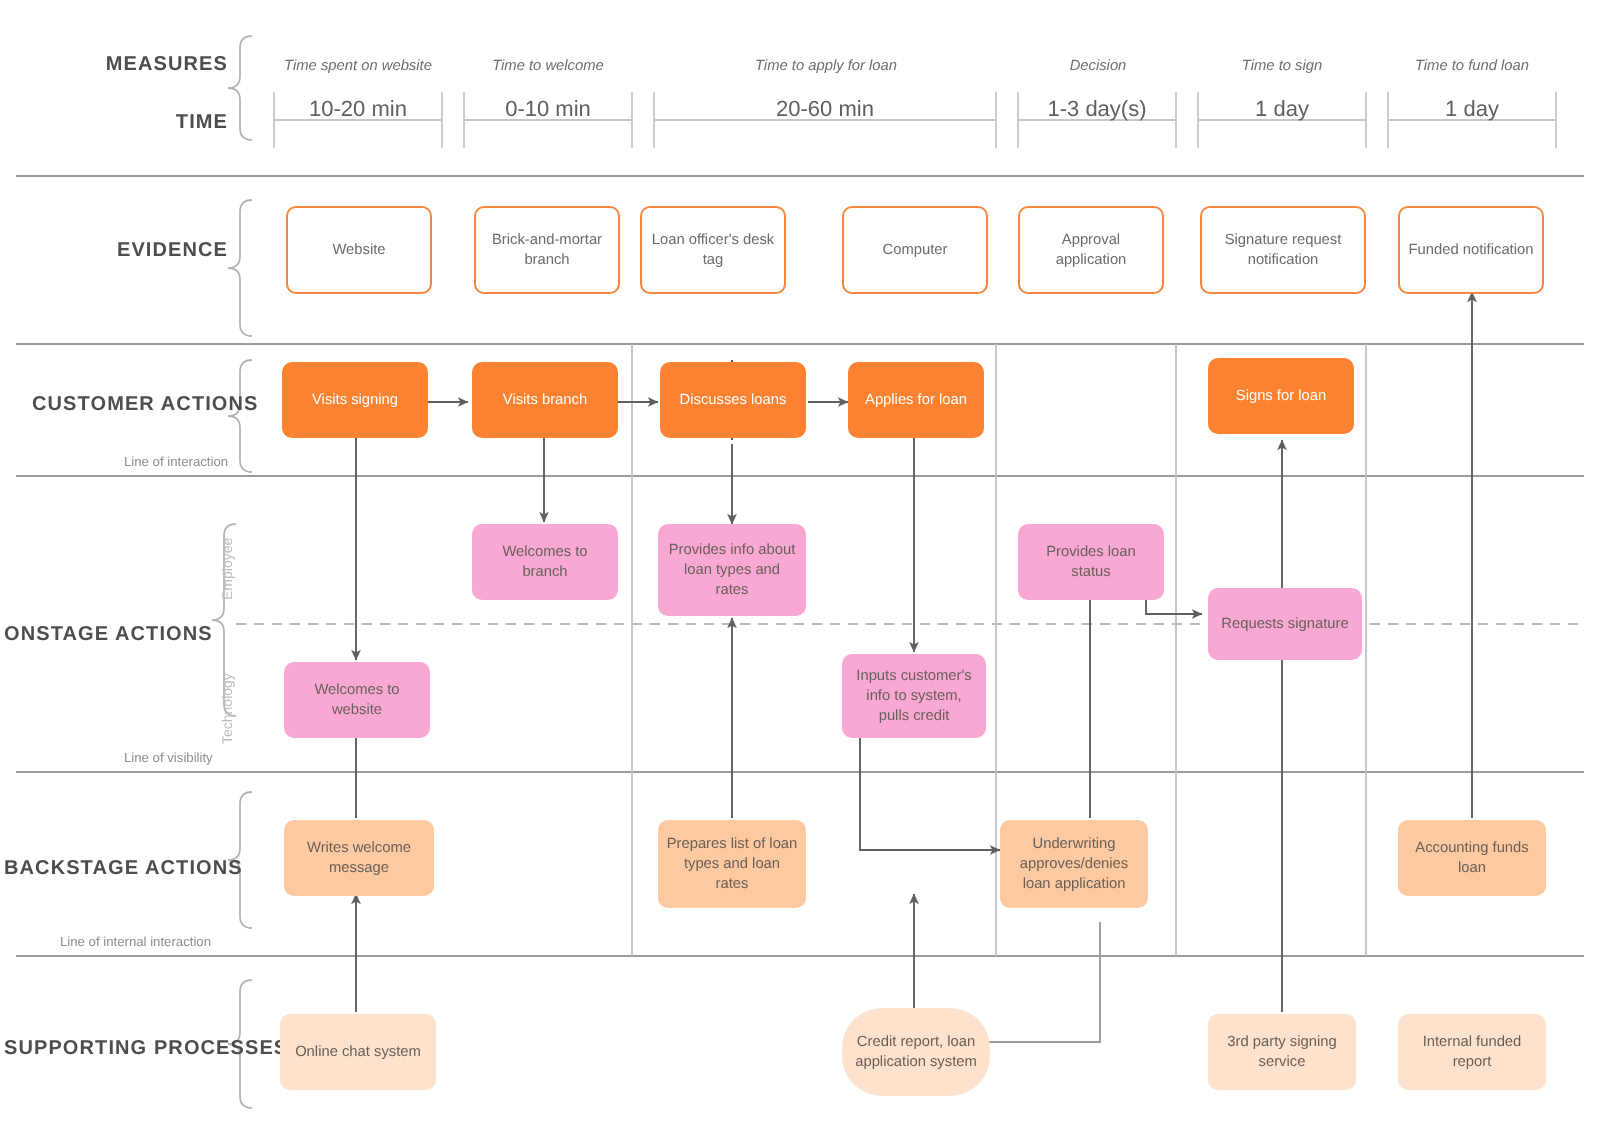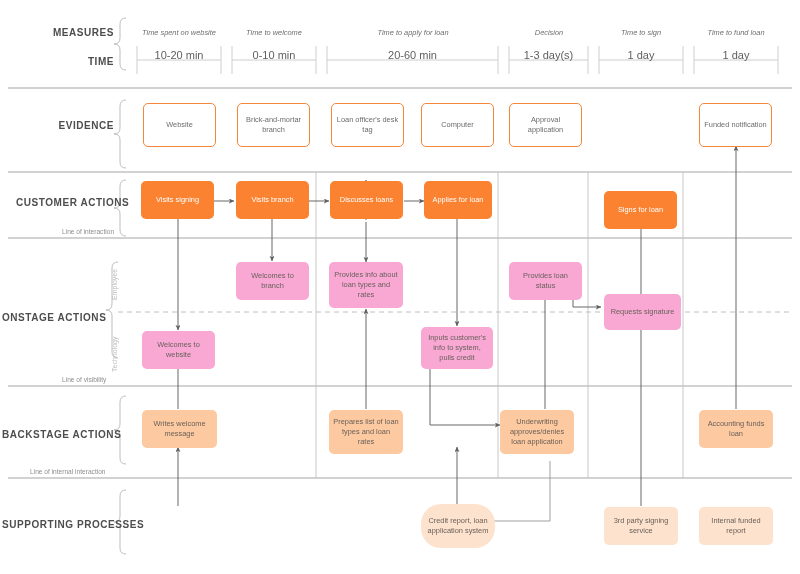--- a/index.html
+++ b/index.html
@@ -144,41 +144,43 @@
 
   <div class="timeval" style="left:137px;top:49px;width:84px;">10-20 min</div>
   <div class="timeval" style="left:232px;top:49px;width:84px;">0-10 min</div>
   <div class="timeval" style="left:327px;top:49px;width:171px;">20-60 min</div>
   <div class="timeval" style="left:509px;top:49px;width:79px;">1-3 day(s)</div>
   <div class="timeval" style="left:599px;top:49px;width:84px;">1 day</div>
   <div class="timeval" style="left:694px;top:49px;width:84px;">1 day</div>
 
   <div class="box evidence" style="left:143px;top:103px;width:73px;height:44px;">Website</div>
   <div class="box evidence" style="left:237px;top:103px;width:73px;height:44px;">Brick-and-mortar branch</div>
-  <div class="box evidence" style="left:331px;top:103px;width:73px;height:44px;">Loan officer's desk tag</div>
+  <div class="box evidence" style="left:320px;top:103px;width:73px;height:44px;">Loan officer's desk tag</div>
   <div class="box evidence" style="left:421px;top:103px;width:73px;height:44px;">Computer</div>
   <div class="box evidence" style="left:509px;top:103px;width:73px;height:44px;">Approval application</div>
+  <div class="box evidence" style="left:600px;top:103px;width:83px;height:44px;">Signature request notification</div>
   <div class="box evidence" style="left:699px;top:103px;width:73px;height:44px;">Funded notification</div>
 
   <div class="box customer" style="left:141px;top:181px;width:73px;height:38px;">Visits signing</div>
   <div class="box customer" style="left:236px;top:181px;width:73px;height:38px;">Visits branch</div>
   <div class="box customer" style="left:330px;top:181px;width:73px;height:38px;">Discusses loans</div>
   <div class="box customer" style="left:424px;top:181px;width:68px;height:38px;">Applies for loan</div>
-  <div class="box customer" style="left:604px;top:191px;width:73px;height:38px;">Signs for loan</div>
+  <div class="box customer" style="left:604px;top:179px;width:73px;height:38px;">Signs for loan</div>
 
   <div class="box onstage" style="left:236px;top:262px;width:73px;height:38px;">Welcomes to branch</div>
   <div class="box onstage" style="left:329px;top:262px;width:74px;height:46px;">Provides info about loan types and rates</div>
   <div class="box onstage" style="left:509px;top:262px;width:73px;height:38px;">Provides loan status</div>
   <div class="box onstage" style="left:604px;top:294px;width:77px;height:36px;">Requests signature</div>
 
   <div class="box onstage" style="left:142px;top:331px;width:73px;height:38px;">Welcomes to website</div>
   <div class="box onstage" style="left:421px;top:327px;width:72px;height:42px;">Inputs customer's info to system, pulls credit</div>
 
   <div class="box backstage" style="left:142px;top:410px;width:75px;height:38px;">Writes welcome message</div>
   <div class="box backstage" style="left:329px;top:410px;width:74px;height:44px;">Prepares list of loan types and loan rates</div>
   <div class="box backstage" style="left:500px;top:410px;width:74px;height:44px;">Underwriting approves/denies loan application</div>
   <div class="box backstage" style="left:699px;top:410px;width:74px;height:38px;">Accounting funds loan</div>
 
+  <div class="box support" style="left:140px;top:507px;width:78px;height:38px;">Online chat system</div>
   <div class="box support" style="left:421px;top:504px;width:74px;height:44px;border-radius:20px;">Credit report, loan application system</div>
   <div class="box support" style="left:604px;top:507px;width:74px;height:38px;">3rd party signing service</div>
   <div class="box support" style="left:699px;top:507px;width:74px;height:38px;">Internal funded report</div>
 
 </div>
 
 </body></html>

